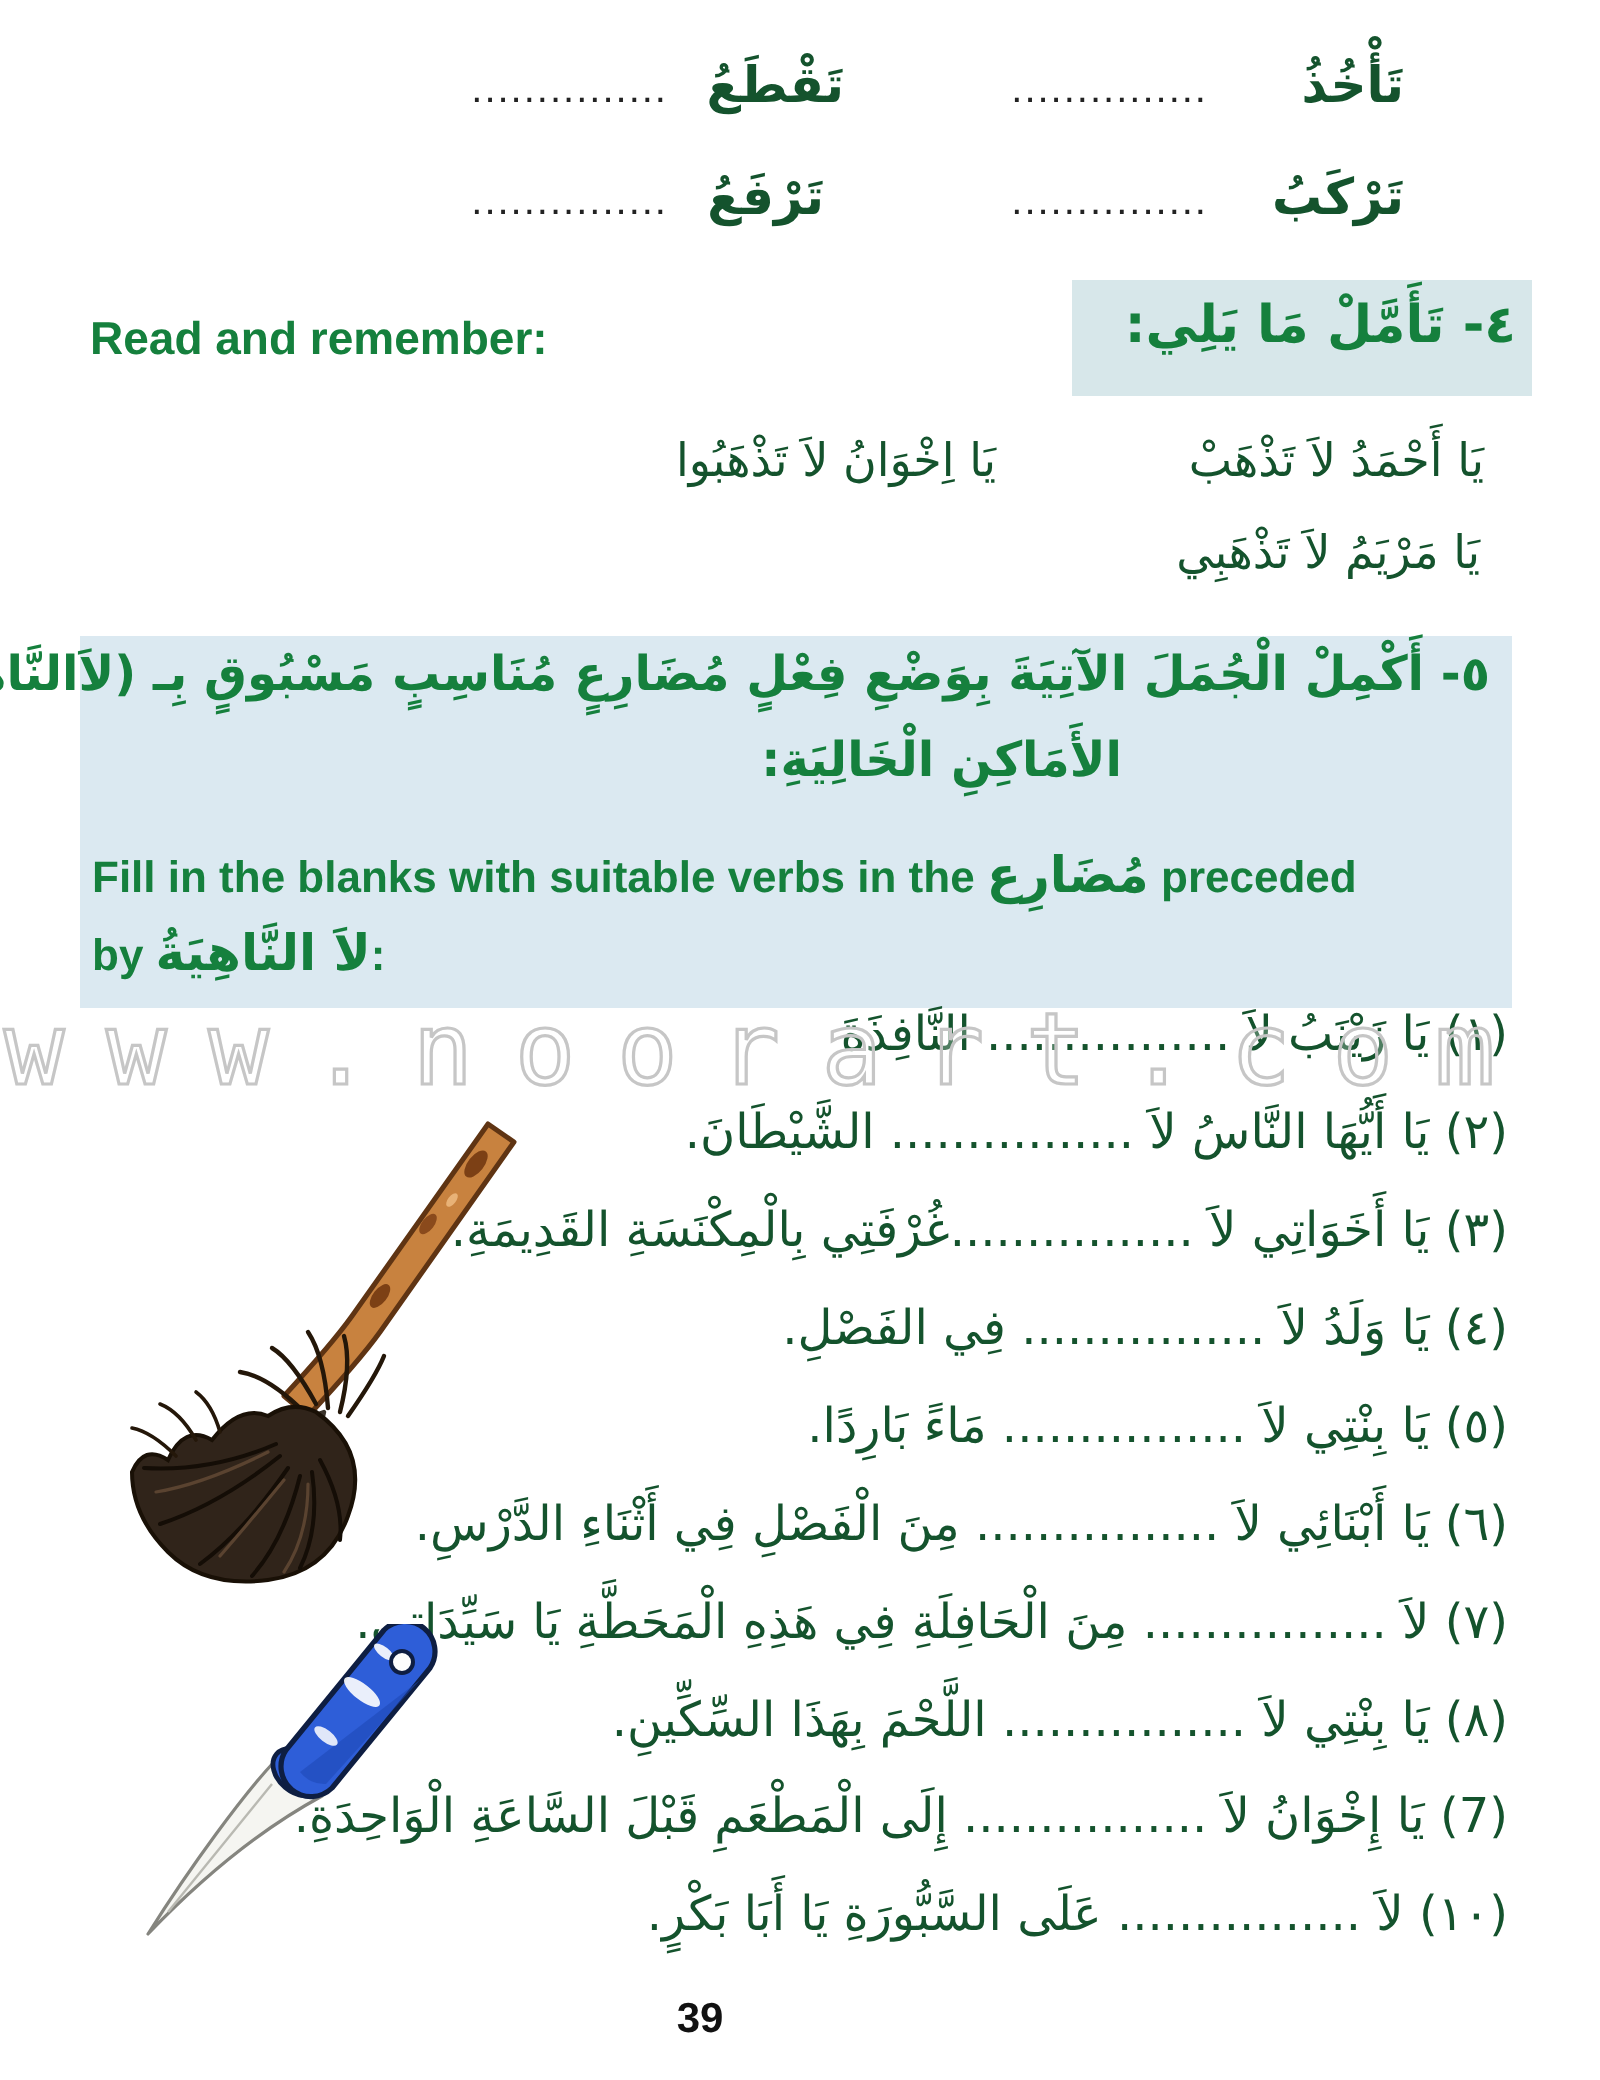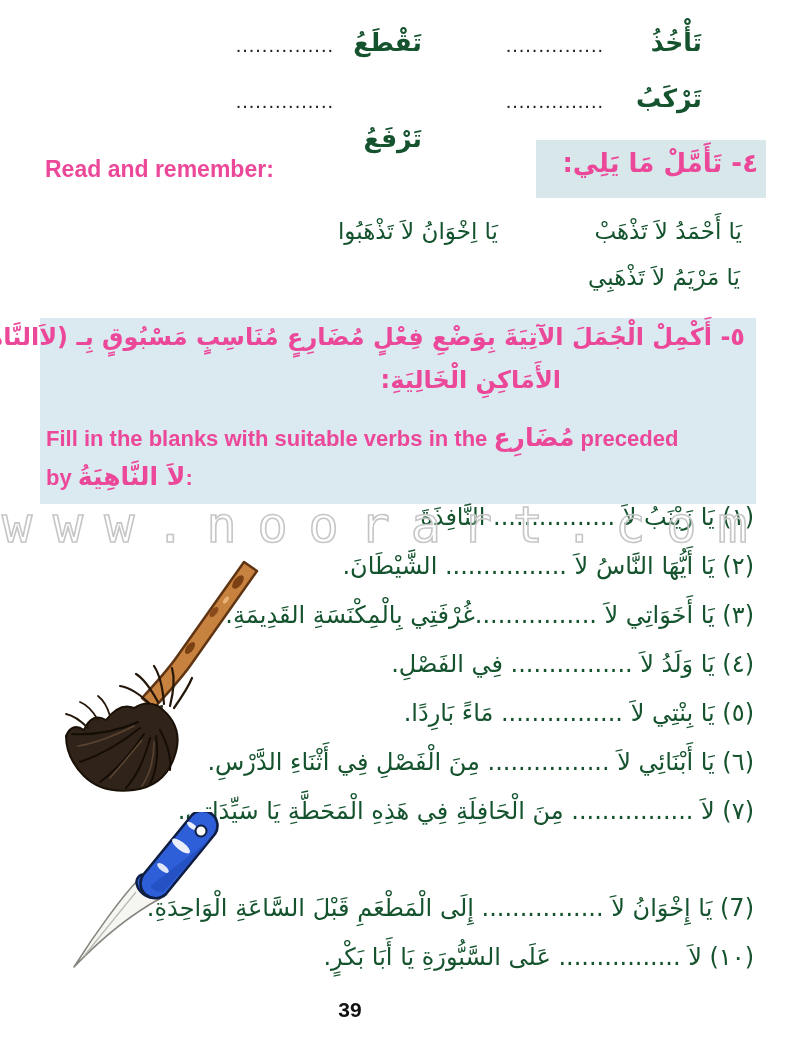--- a/index.html
+++ b/index.html
@@ -1,33 +1,33 @@
 <!DOCTYPE html>
 <html lang="en"><head>
 <meta charset="utf-8">
 <style>
   html,body{margin:0;padding:0;}
   body{background:#ffffff;font-family:"Liberation Sans",sans-serif;}
   .page{position:relative;width:800px;height:1040px;background:#ffffff;overflow:hidden;}
 
   
   .ar{font-family:"DejaVu Sans",sans-serif;direction:rtl;unicode-bidi:plaintext;color:#14532d;}
-  .navy{color:#ec4899;}
+  .navy{color:#15803d;}
   .abs{position:absolute;white-space:nowrap;}
 
   
   .verb{font-size:25px;font-weight:600;}
   .dots{font-size:20px;color:#222;letter-spacing:1px;}
   .vr1{top:28px;right:98px;}
   .dr1{top:34px;right:196px;}
   .vl1{top:28px;right:378px;}
   .dl1{top:34px;right:466px;}
   .vr2{top:84px;right:98px;}
   .dr2{top:90px;right:196px;}
-  .vl2{top:84px;right:378px;margin-top:40px;}
+  .vl2{top:84px;right:388px;}
   .dl2{top:90px;right:466px;}
 
   
   .read-remember{top:156px;left:45px;font-size:23px;font-weight:bold;}
   .s4-highlight{position:absolute;top:140px;right:34px;width:230px;height:58px;background:#d7e7ea;}
   .s4-heading{top:148px;right:42px;font-size:26px;font-weight:bold;}
   .example{font-size:23px;font-weight:500;}
   .ex-r1{top:218px;right:58px;}
   .ex-l1{top:218px;right:302px;}
   .ex-r2{top:264px;right:60px;}
@@ -92,20 +92,21 @@
 
   <div class="watermark">www.noorart.com</div>
 
   <div class="item ar i1">(١) يَا زَيْنَبُ لاَ ................ النَّافِذَةَ</div>
   <div class="item ar i2">(٢) يَا أَيُّهَا النَّاسُ لاَ ................ الشَّيْطَانَ.</div>
   <div class="item ar i3">(٣) يَا أَخَوَاتِي لاَ ................غُرْفَتِي بِالْمِكْنَسَةِ القَدِيمَةِ.</div>
   <div class="item ar i4">(٤) يَا وَلَدُ لاَ ................ فِي الفَصْلِ.</div>
   <div class="item ar i5">(٥) يَا بِنْتِي لاَ ................ مَاءً بَارِدًا.</div>
   <div class="item ar i6">(٦) يَا أَبْنَائِي لاَ ................ مِنَ الْفَصْلِ فِي أَثْنَاءِ الدَّرْسِ.</div>
   <div class="item ar i7">(٧) لاَ ................ مِنَ الْحَافِلَةِ فِي هَذِهِ الْمَحَطَّةِ يَا سَيِّدَاتِي.</div>
+  <div class="item ar i8">(٨) يَا بِنْتِي لاَ ................ اللَّحْمَ بِهَذَا السِّكِّينِ.</div>
   <div class="item ar i9">(7) يَا إِخْوَانُ لاَ ................ إِلَى الْمَطْعَمِ قَبْلَ السَّاعَةِ الْوَاحِدَةِ.</div>
   <div class="item ar i10">(١٠) لاَ ................ عَلَى السَّبُّورَةِ يَا أَبَا بَكْرٍ.</div>
 
   <div class="broom">
     <svg width="212" height="242" viewBox="0 0 212 242">
 
       <path d="M186,6 L199,15 L132,110 Q122,124 96,152 L84,142 Q108,116 118,102 Z" fill="#c8823f" stroke="#5f3413" stroke-width="2.5" stroke-linejoin="round"></path>
       <ellipse cx="180" cy="26" rx="4" ry="8" fill="#7c4015" transform="rotate(38 180 26)"></ellipse>
       <ellipse cx="156" cy="56" rx="3" ry="6" fill="#8a4a1c" transform="rotate(38 156 56)"></ellipse>
       <ellipse cx="132" cy="92" rx="3.5" ry="7" fill="#7c4015" transform="rotate(38 132 92)"></ellipse>

